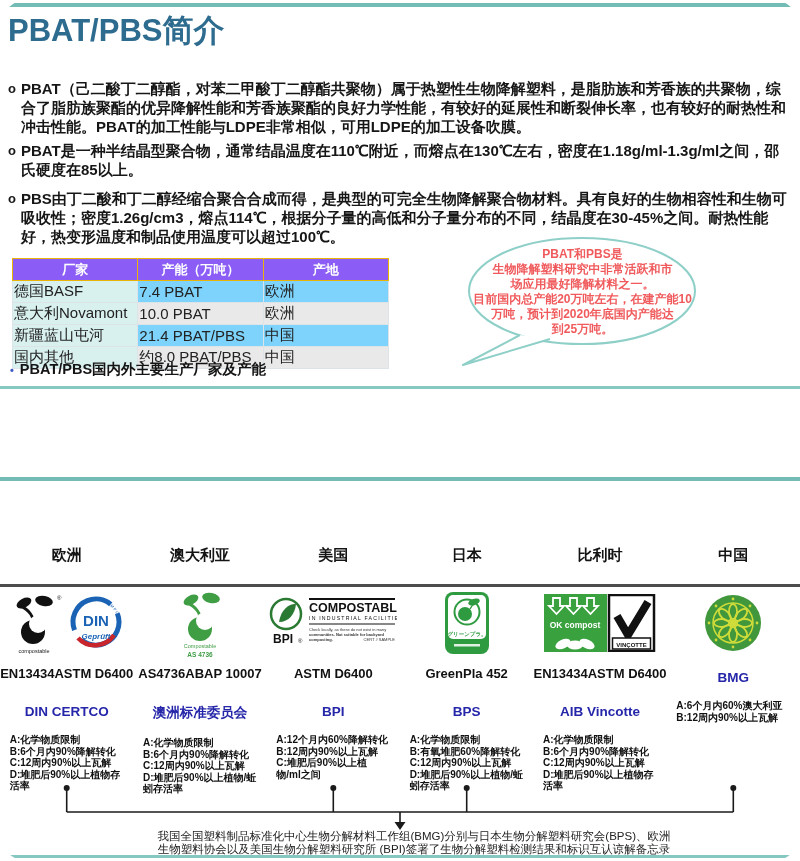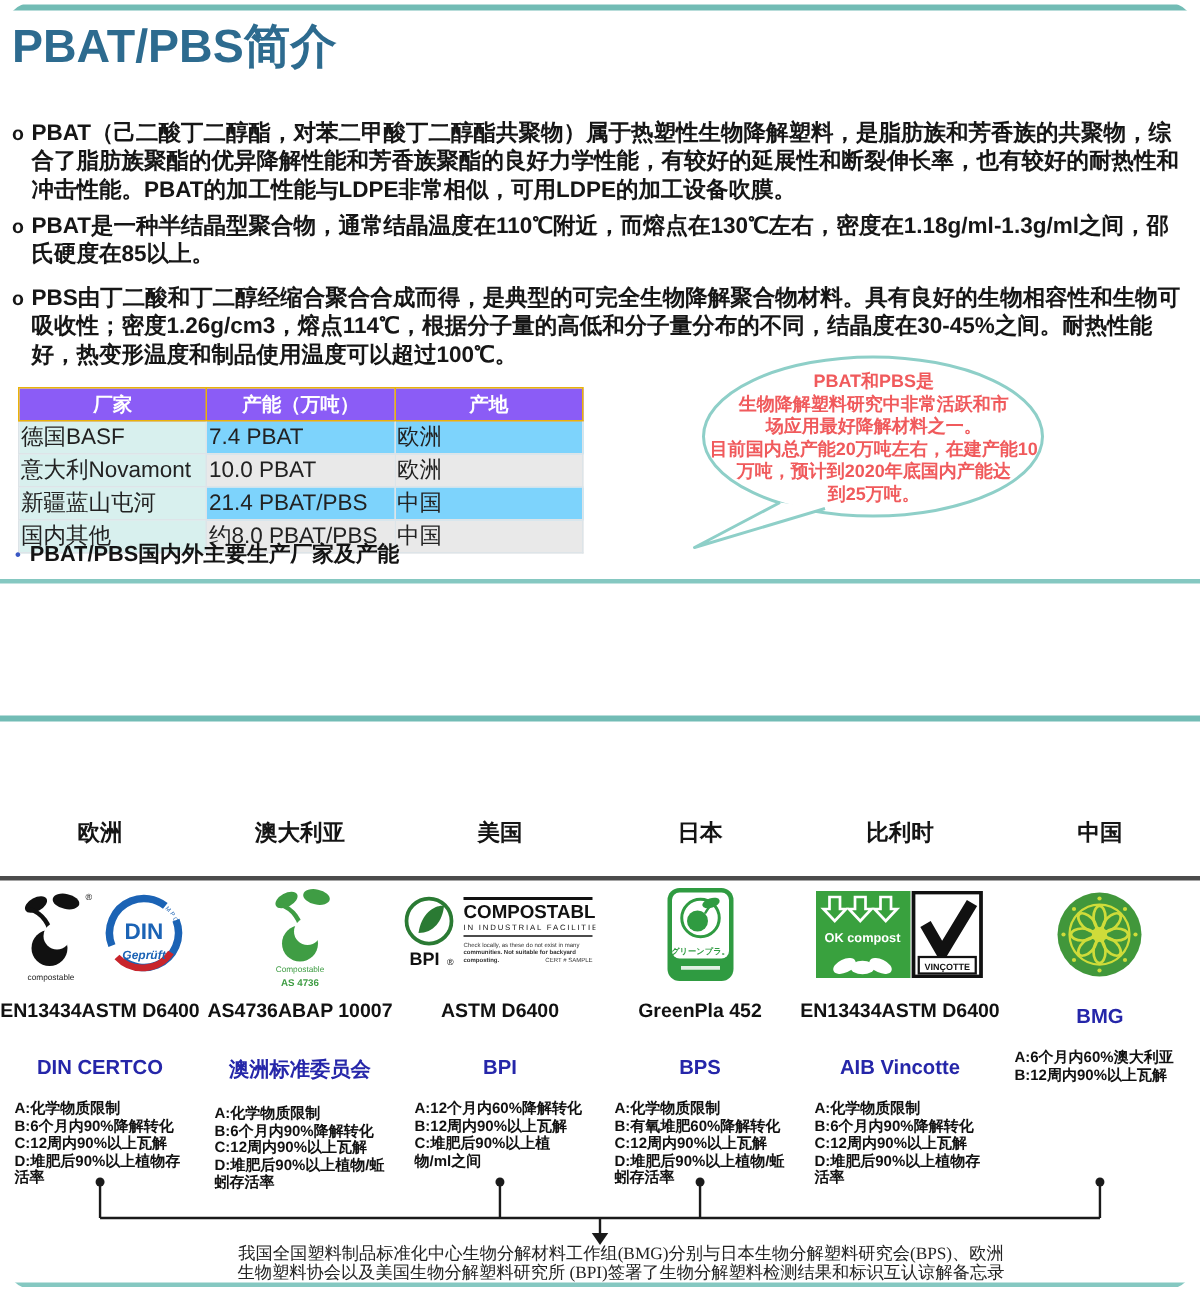--- a/index.html
+++ b/index.html
@@ -31,21 +31,21 @@
   .grid{position:absolute;left:0;top:546px;width:800px;display:flex;}
   .col{width:133.33px;flex:0 0 auto;}
   .country{text-align:center;font-size:15px;font-weight:700;height:22px;}
   .logo-box{height:78px;margin-top:16px;display:flex;align-items:center;justify-content:center;gap:2px;}
   .standards{margin-top:4px;height:30px;display:flex;flex-direction:row;justify-content:center;
              font-size:13px;font-weight:700;line-height:15px;text-align:center;color:#111;}
   .authority{margin-top:8px;text-align:center;font-size:13.5px;font-weight:700;color:#2526a9;}
   .reqs{margin:15px auto 0;width:114px;font-size:10px;font-weight:700;line-height:11.5px;color:#111;}
   #connector{position:absolute;left:0;top:781px;}
   .footnote{position:absolute;top:830px;left:0;right:0;text-align:center;
-            font-family:Liberation Serif, serif;font-size:11.5px;line-height:13px;color:#222;margin-left:28px;}
+            font-family:Liberation Sans, sans-serif;font-size:11.5px;line-height:13px;color:#222;margin-left:28px;}
   svg text{font-family:"Liberation Sans", sans-serif;}
 </style>
 </head>
 <body>
 
 <div class="page">
 
   <div class="hline teal-thick" style="top:3px;"></div>
   <div class="sec-title" id="title1">PBAT/PBS简介</div>
 

